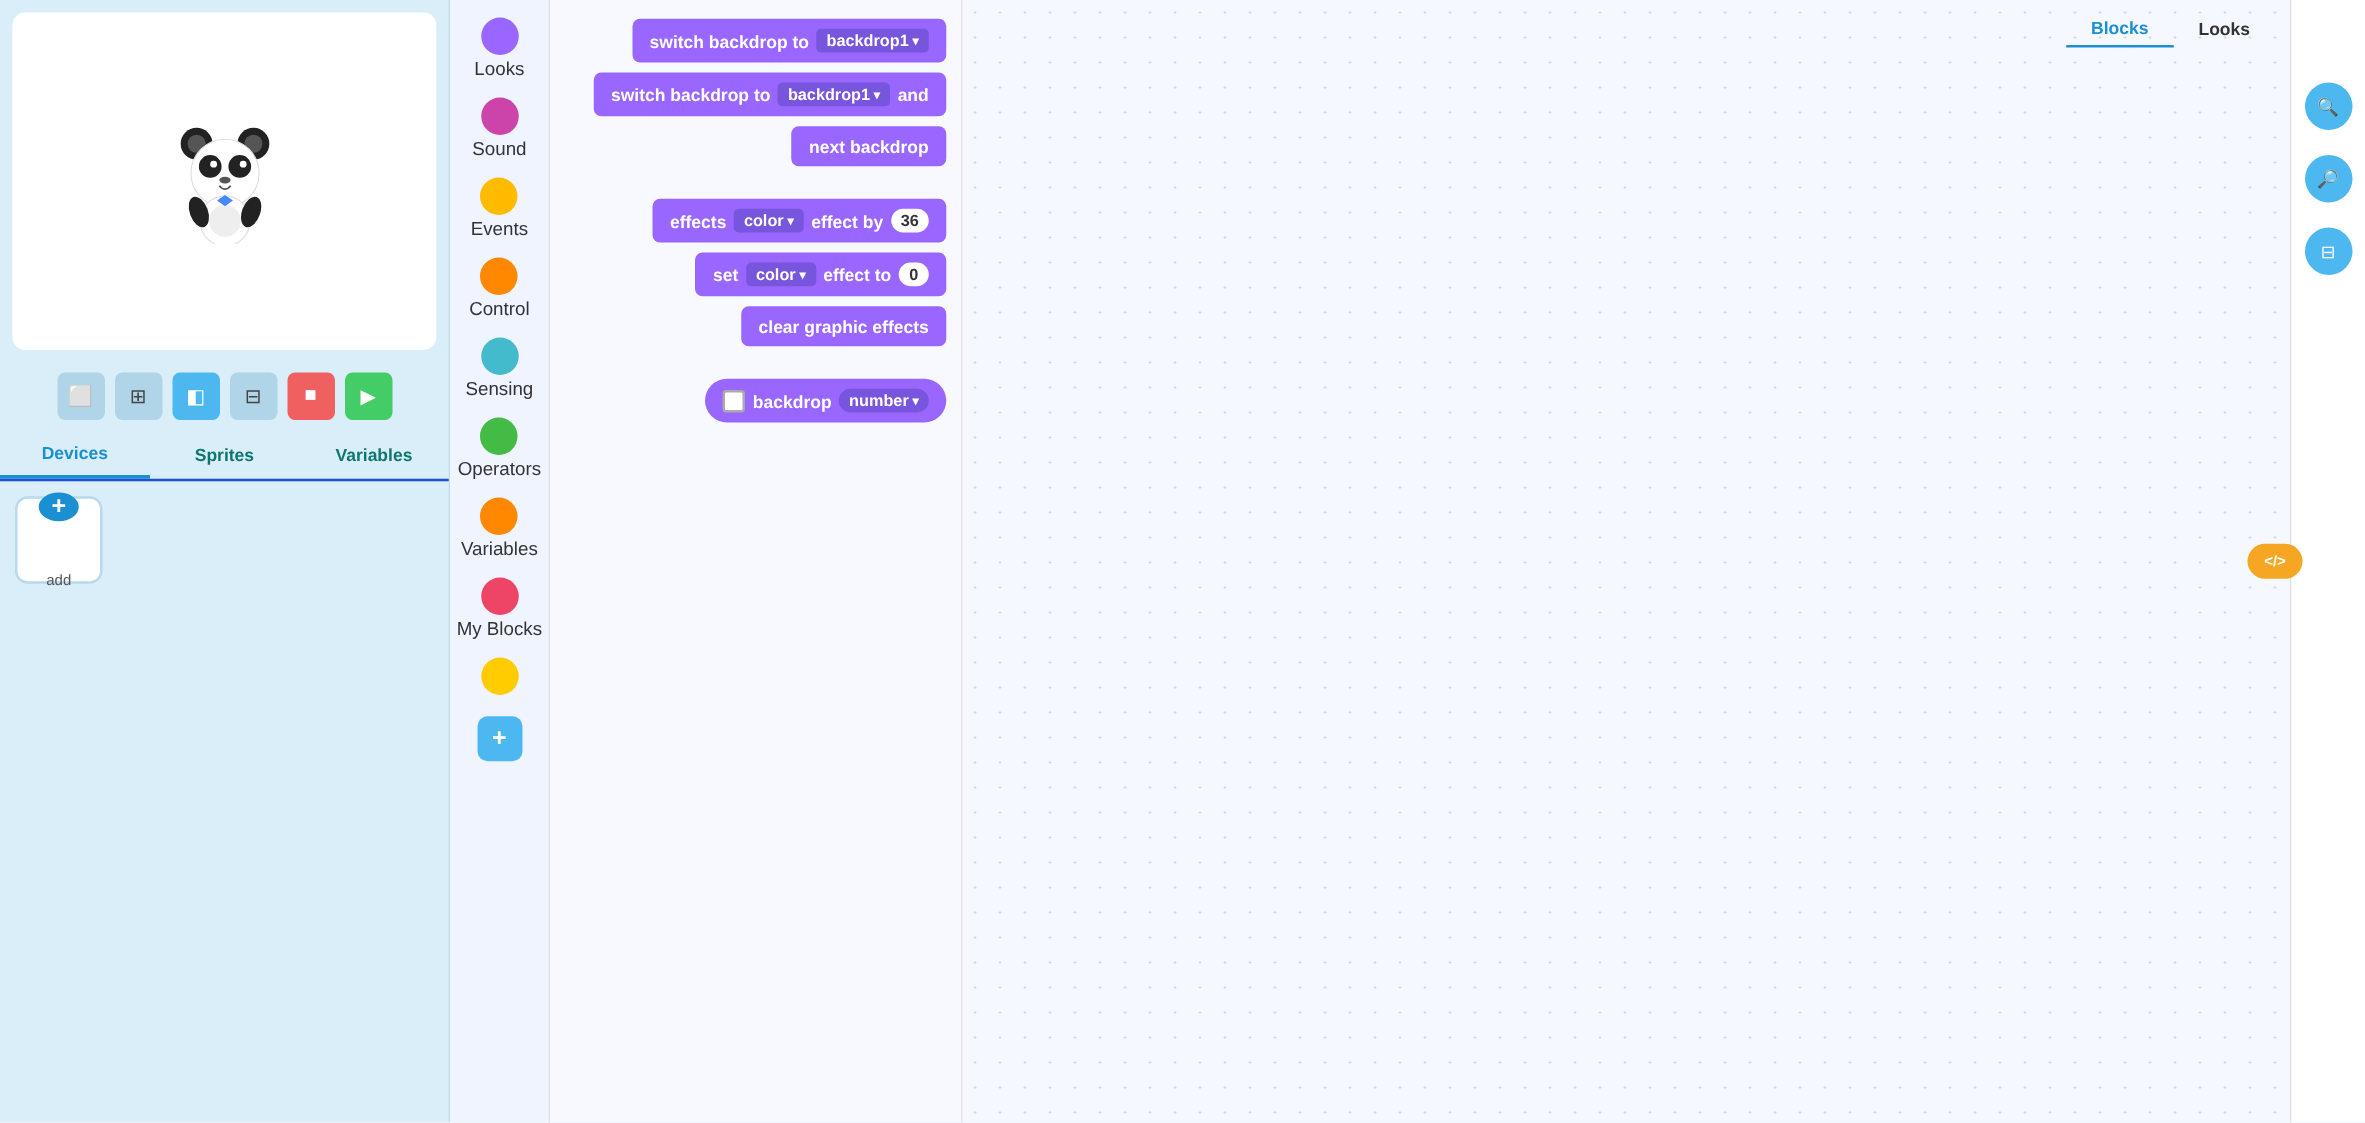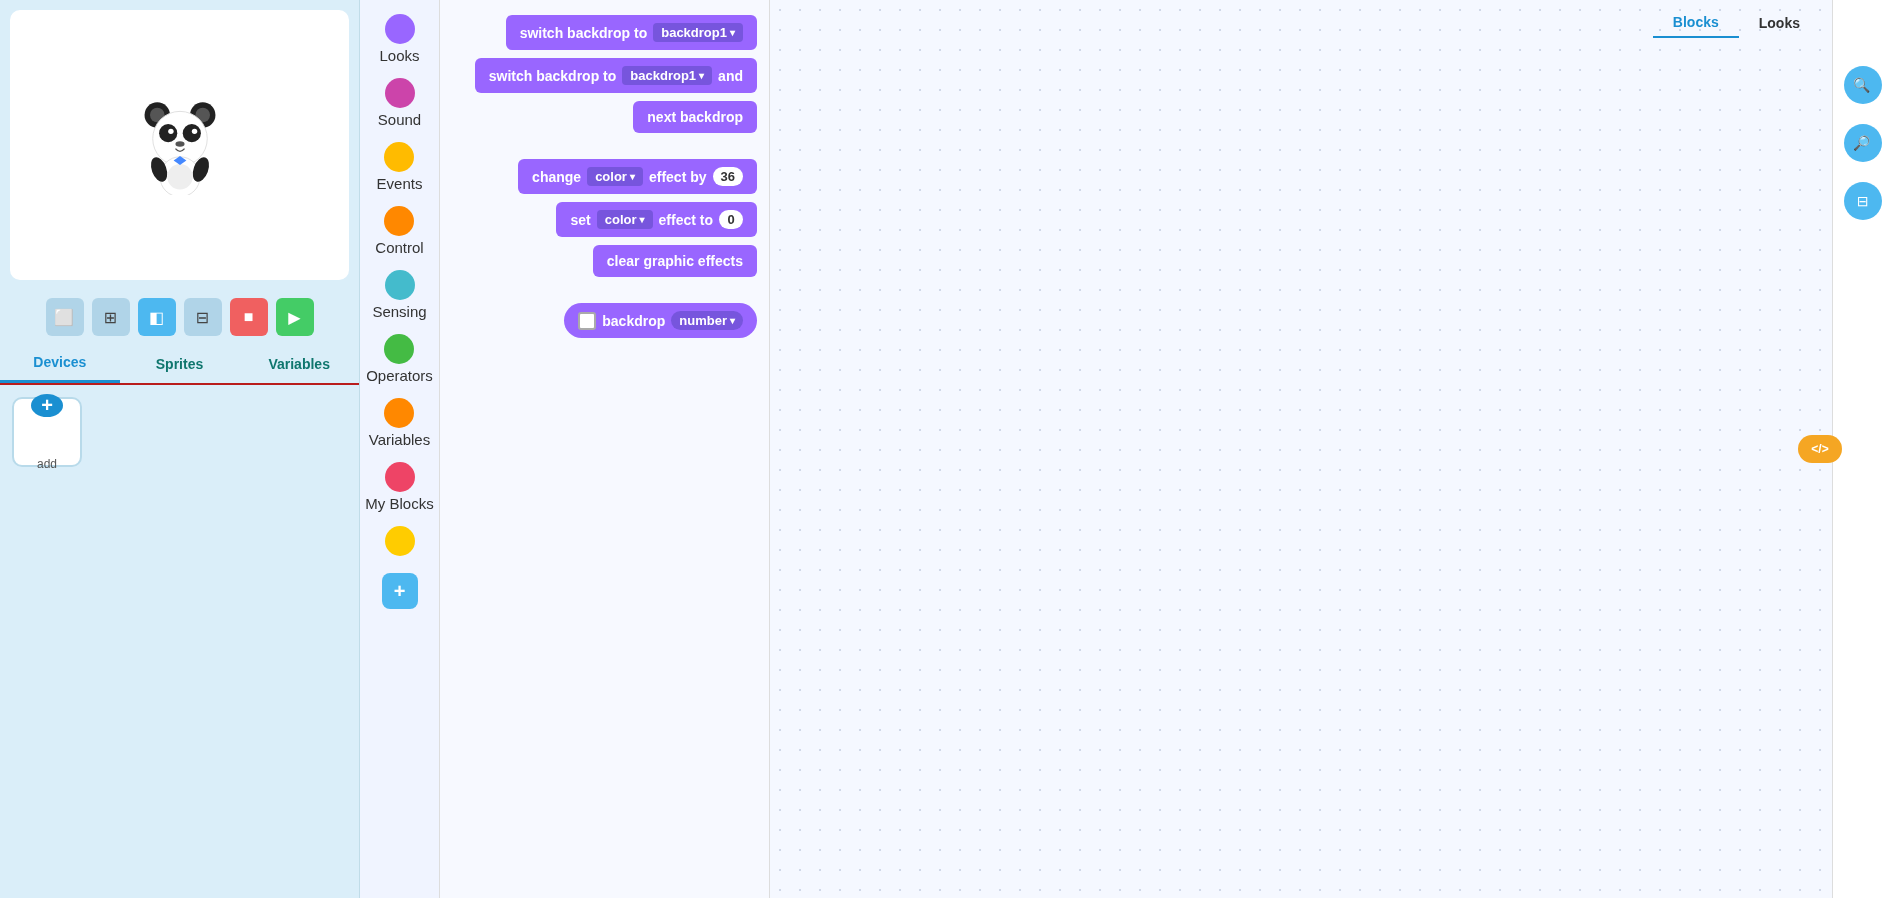--- a/index.html
+++ b/index.html
@@ -44,21 +44,21 @@
       display: flex; align-items: center; justify-content: center;
       color: #444;
       font-size: 16px;
     }
     .view-btn.active { background: #4db8f0; color: white; }
     .view-btn-red { background: #f06060 !important; color: white !important; }
     .view-btn-green { background: #44cc66 !important; color: white !important; }
 
     .tabs {
       display: flex;
-      border-bottom: 2px solid #b91c1c;
+      border-bottom: 2px solid #1d4ed8;
     }
     .tab {
       flex: 1;
       padding: 10px 0;
       text-align: center;
       cursor: pointer;
       font-size: 14px;
       font-weight: 600;
       color: #0f766e;
       background: transparent;
@@ -383,21 +383,21 @@
     <span>and</span>
   </div>
 
   <div class="block block-purple">
     <span>next backdrop</span>
   </div>
 
   <div class="block-gap"></div>
 
   <div class="block block-purple">
-    <span>change</span>
+    <span>effects</span>
     <span class="block-dropdown">
       <span>color</span>
       <span class="block-dropdown-arrow">▾</span>
     </span>
     <span>effect by</span>
     <span class="block-input">36</span>
   </div>
 
   <div class="block block-purple">
     <span>set</span>

